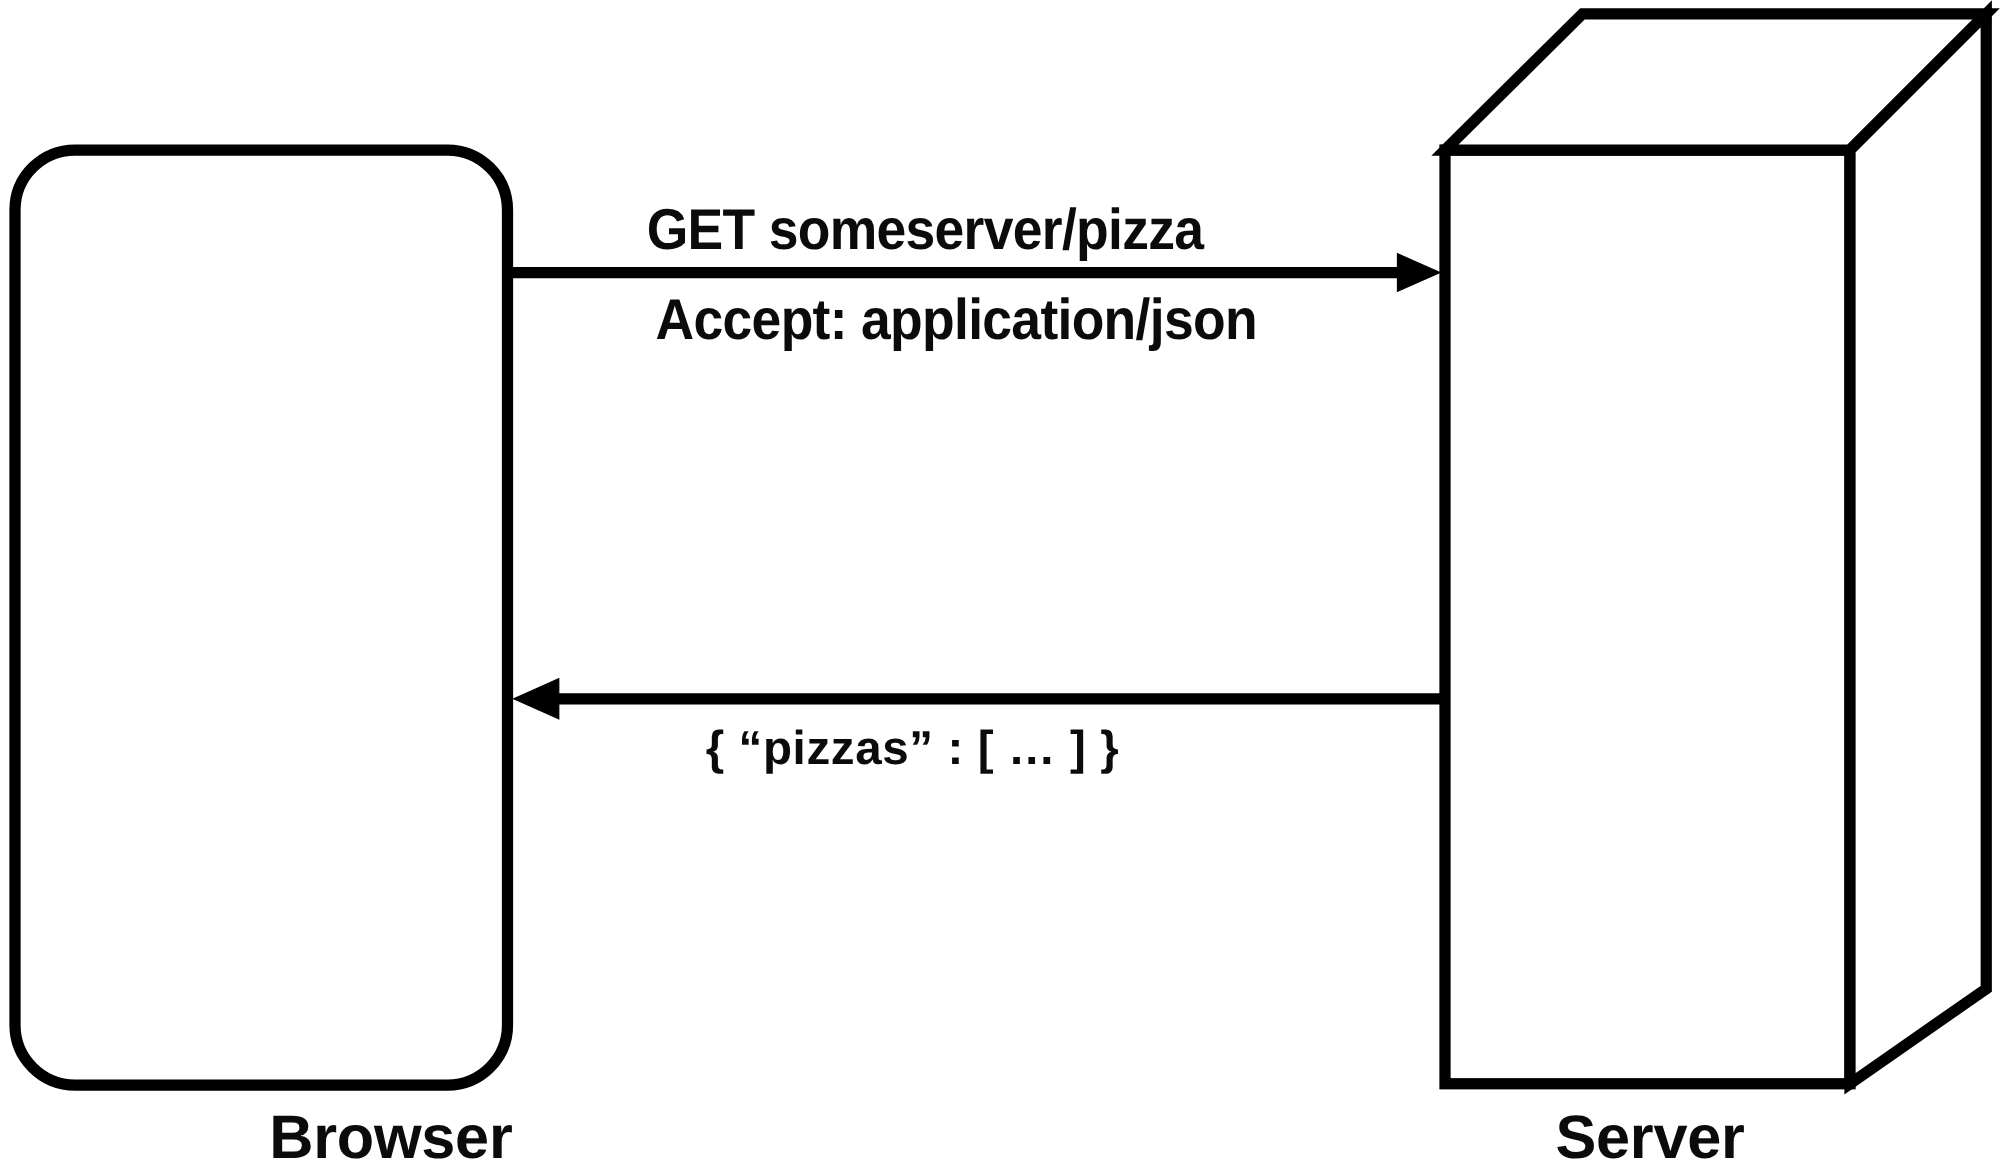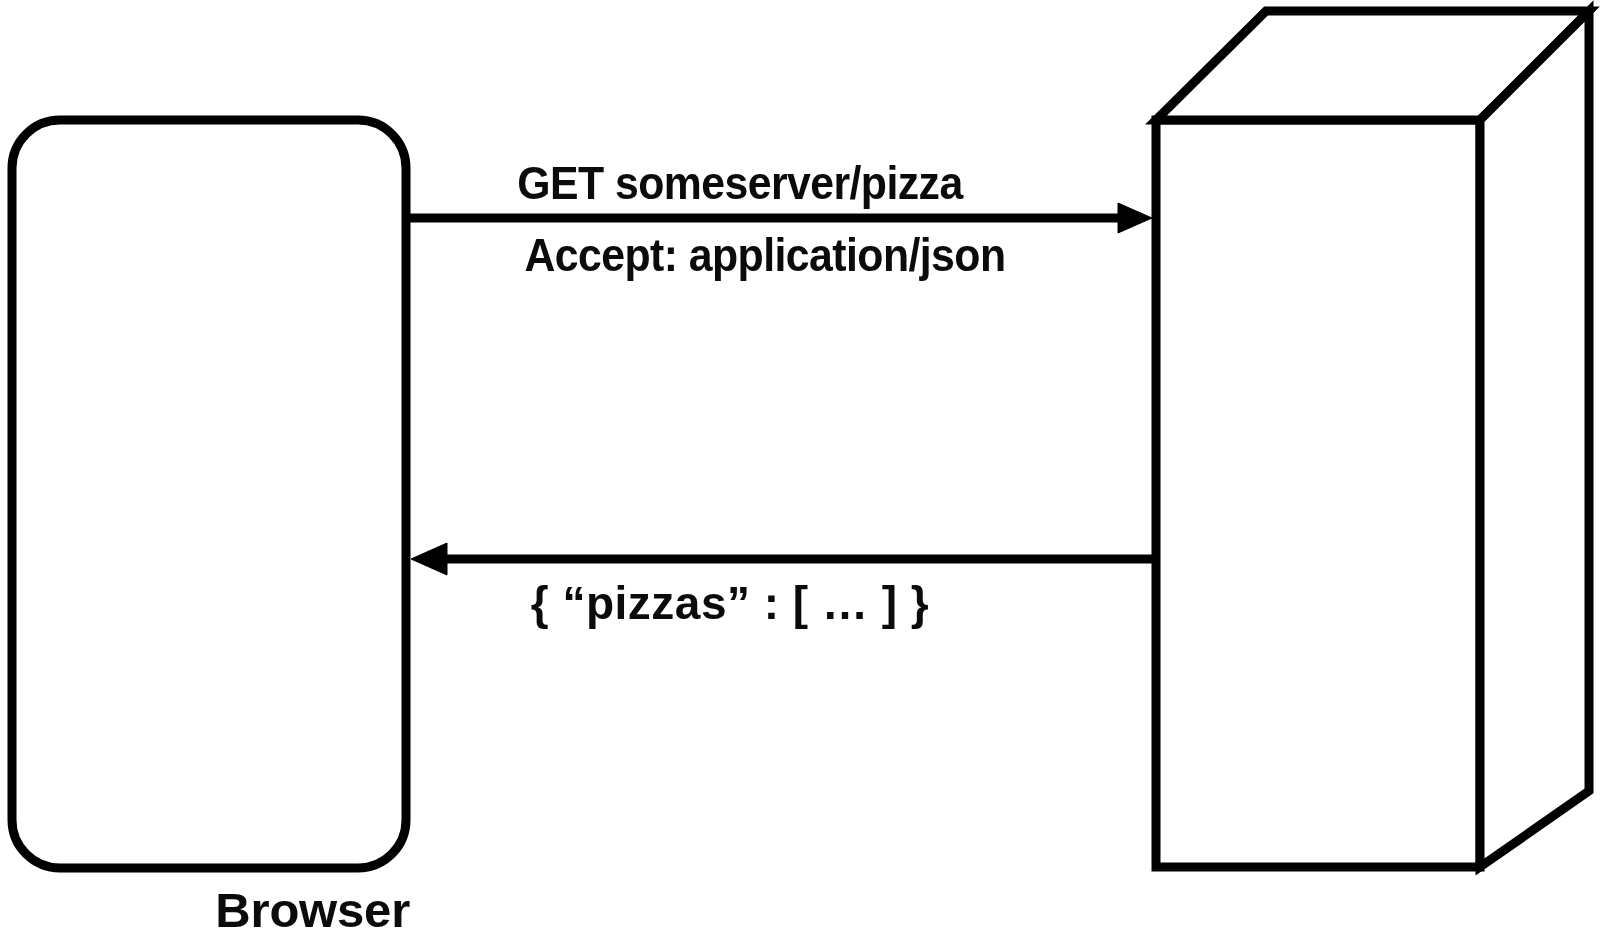--- a/index.html
+++ b/index.html
@@ -48,21 +48,21 @@
   }
   #request-line-2 {
     left: 370px;
     top: 232px;
     width: 790px;
   }
   #response-payload {
     left: 430px;
     top: 580px;
     width: 600px;
-    font-size: 46px;
+    font-size: 38px;
     letter-spacing: 0.5px;
     text-align: center;
   }
   .node-label {
     font-size: 49px;
     letter-spacing: -0.2px;
     text-align: center;
   }
   #browser-label {
     left: 5px;
@@ -104,14 +104,15 @@
   </svg>
 
   <div class="dia-text msg-line" id="request-line-1">GET someserver/pizza</div>
 
   <div class="dia-text msg-line" id="request-line-2">Accept: application/json</div>
 
   <div class="dia-text" id="response-payload">{ “pizzas” : [ … ] }</div>
 
   <div class="dia-text node-label" id="browser-label">Browser</div>
 
+  <div class="dia-text node-label" id="server-label">Server</div>
 
 </div>
 
 </body></html>

